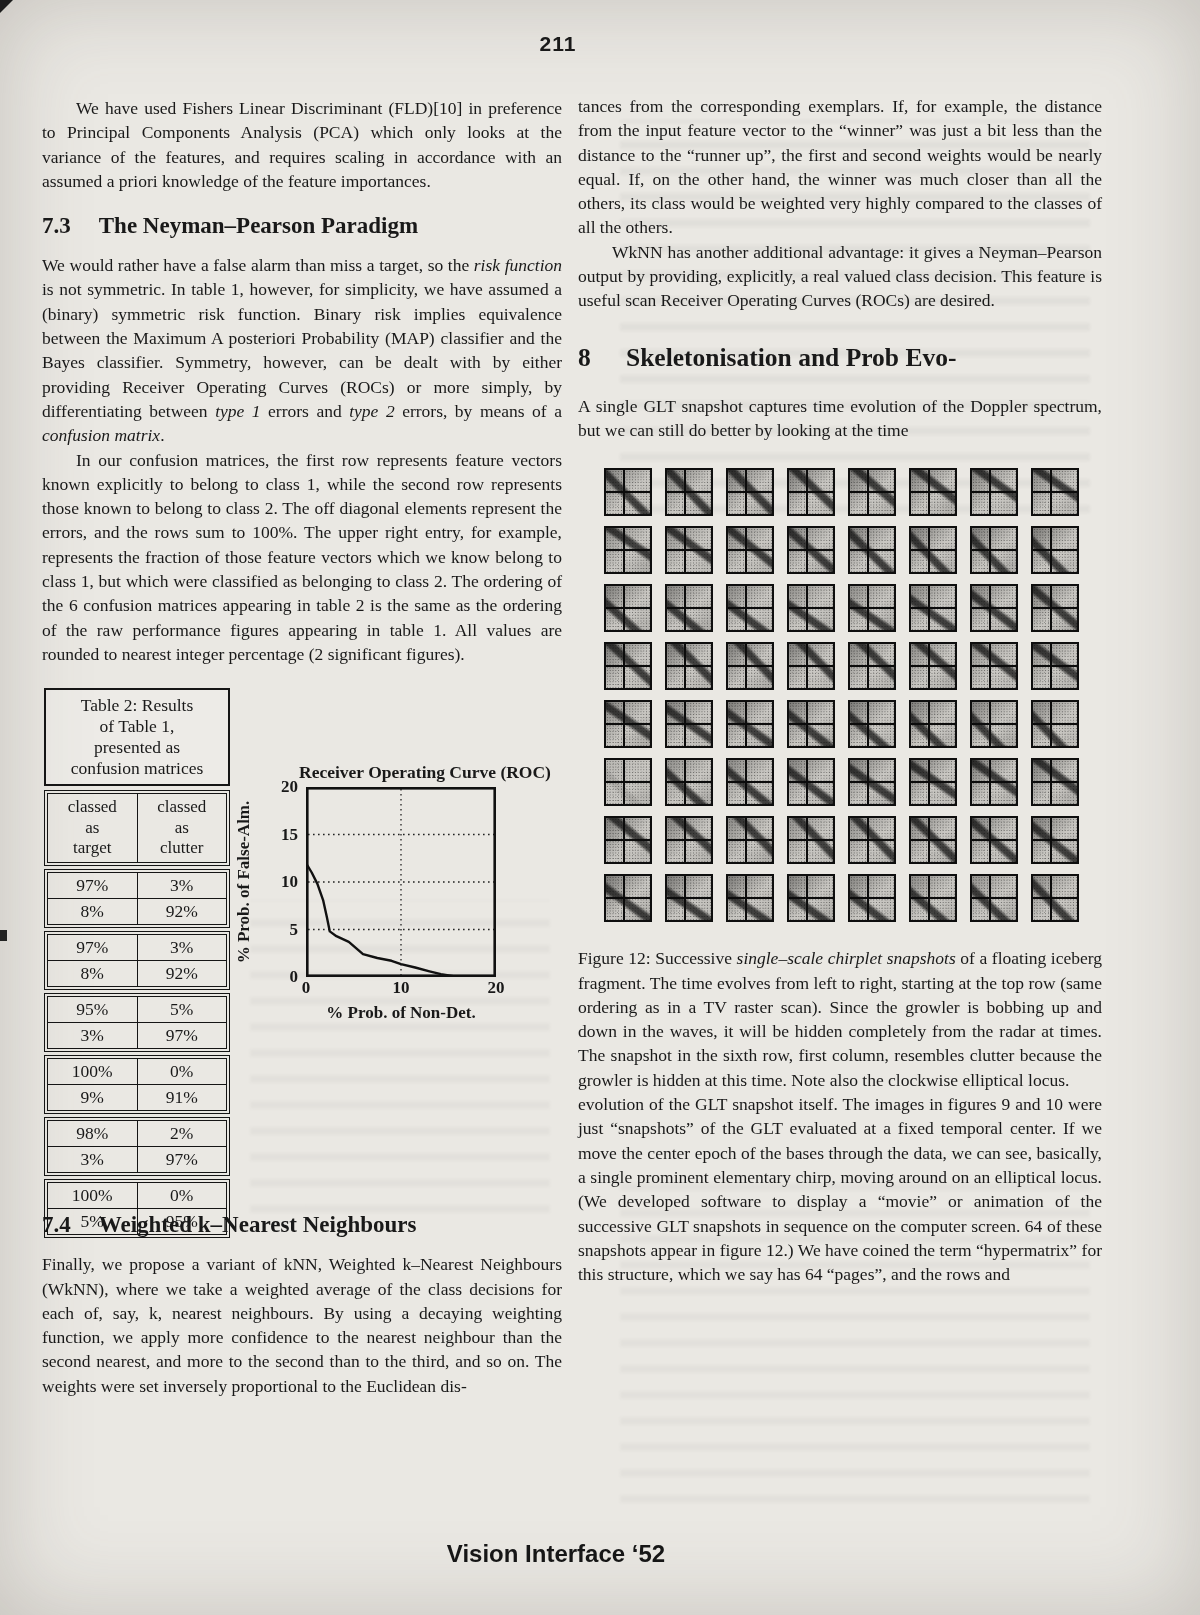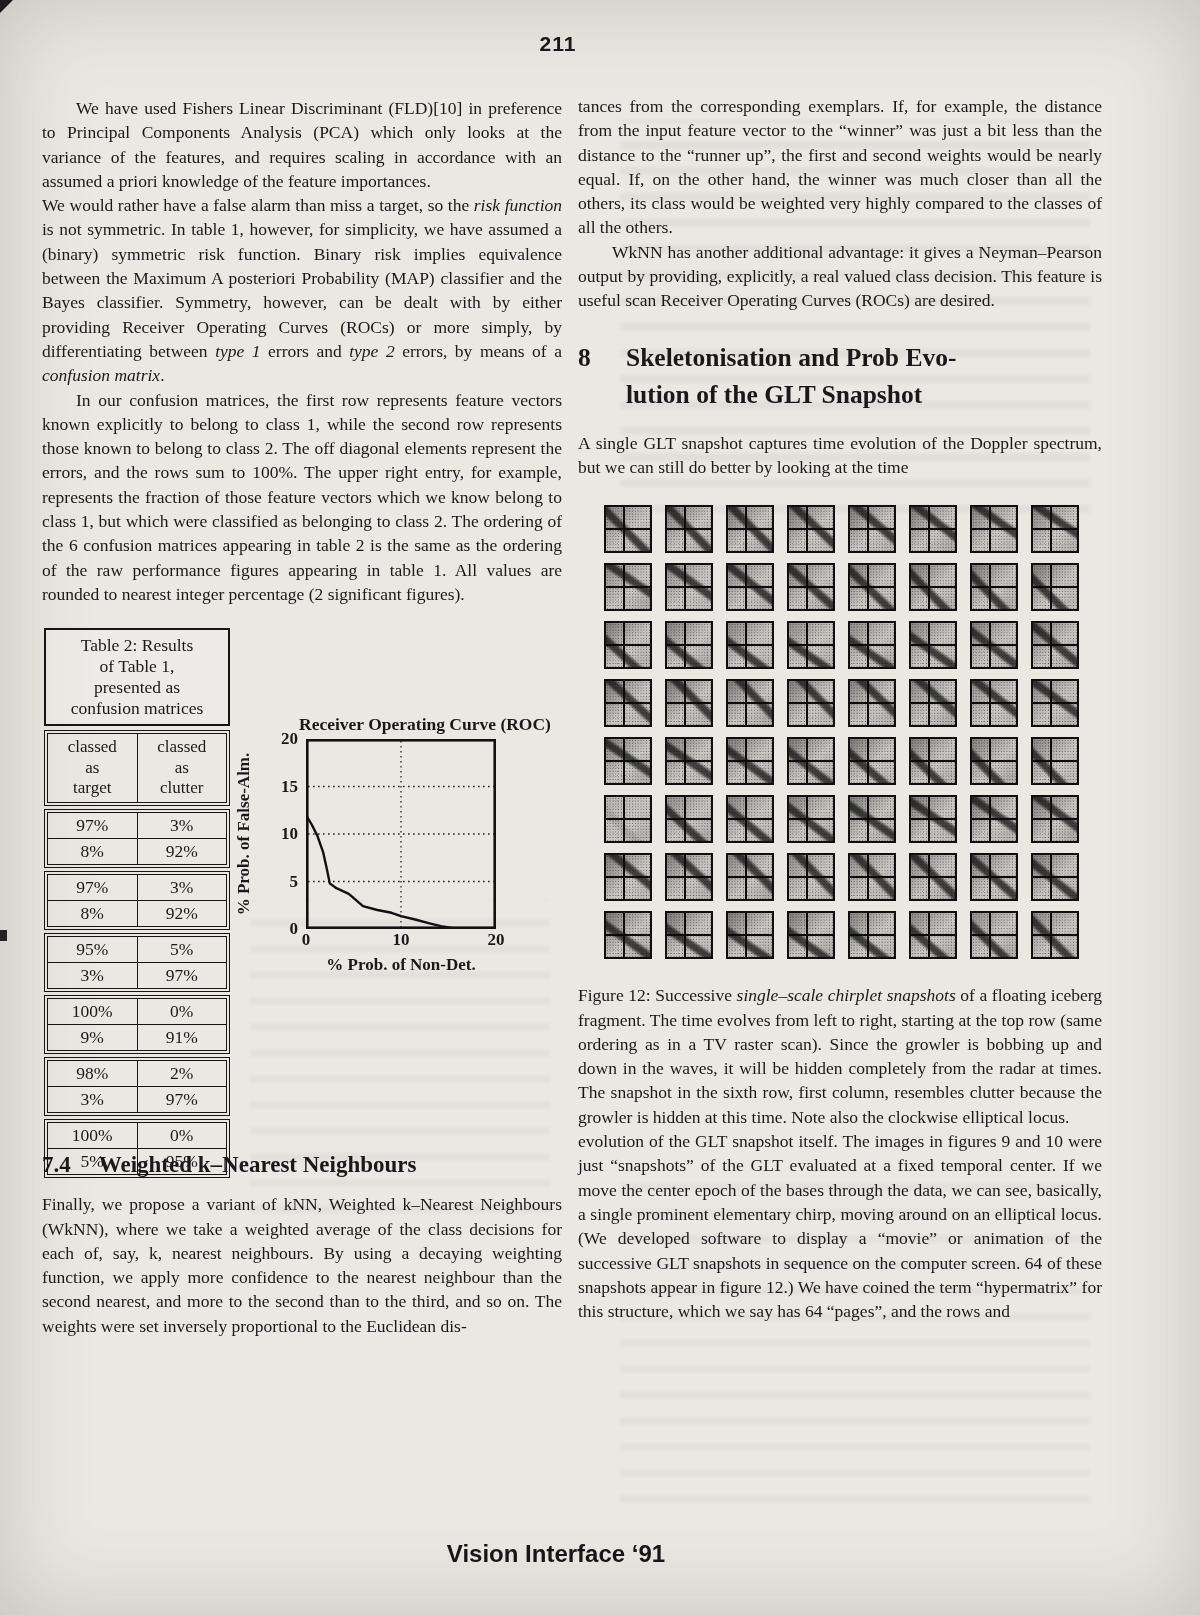--- a/index.html
+++ b/index.html
@@ -42,21 +42,21 @@
   .dbox{border:1.6px solid #151515;outline:1.6px solid #151515;outline-offset:2.5px;margin:7px 3px 0 3px;}
   .t-header{display:flex;}
   .t-hcell{flex:1;text-align:center;font-size:17px;line-height:20.5px;padding:3px 0;}
   .t-hcell + .t-hcell{border-left:1.6px solid #151515;}
   .matrix{margin-top:9px;}
   .m-row{display:flex;}
   .m-row + .m-row{border-top:1.6px solid #151515;}
   .m-cell{flex:1;text-align:center;font-size:17.5px;line-height:23px;padding:1px 0;}
   .m-cell + .m-cell{border-left:1.6px solid #151515;}
   
-  .roc{position:absolute;left:206px;top:86px;width:312px;}
+  .roc{position:absolute;left:206px;top:74px;width:312px;}
   .roc-title{font-size:17.5px;font-weight:bold;text-align:center;padding-left:42px;margin-bottom:4px;}
   .roc-body{position:relative;height:190px;margin-left:58px;}
   .roc-ylabel{position:absolute;left:-62px;top:95px;transform:translate(-50%,-50%) rotate(-90deg);
     transform-origin:center;font-size:17px;font-weight:bold;white-space:nowrap;}
   .roc-yticks{position:absolute;left:-34px;top:0;width:28px;height:190px;}
   .roc-yticks span{position:absolute;right:2px;font-size:17px;font-weight:bold;line-height:18px;}
   .roc-plot{position:absolute;left:0;top:0;}
   .roc-xticks{position:relative;margin-left:58px;height:24px;}
   .roc-xticks span{position:absolute;transform:translateX(-50%);font-size:17px;font-weight:bold;top:1px;}
   .roc-xlabel{margin-left:58px;width:190px;text-align:center;font-size:17px;font-weight:bold;margin-top:2px;}
@@ -83,20 +83,23 @@
   <div class="edge-dash"></div>
   <div class="ghost g1"></div>
   <div class="ghost g2"></div>
   <div class="ghost g3"></div>
 
   <div class="page-number">211</div>
 
   <div class="col left">
     <p class="body indent">We have used Fishers Linear Discriminant (FLD)[10] in preference to Principal Components Analysis (PCA) which only looks at the variance of the features, and requires scaling in accordance with an assumed a priori knowledge of the feature importances.</p>
 
+    <h2 class="hsec">
+      <span class="h-num">7.3</span><span>The Neyman–Pearson Paradigm</span>
+    </h2>
 
     <p class="body"><span>We would rather have a false alarm than miss a target, so the </span><em>risk function</em><span> is not symmetric.  In table 1, however, for simplicity, we have assumed a (binary) symmetric risk function.  Binary risk implies equivalence between the Maximum A posteriori Probability (MAP) classifier and the Bayes classifier.  Symmetry, however, can be dealt with by either providing Receiver Operating Curves (ROCs) or more simply, by differentiating between </span><em>type 1</em><span> errors and </span><em>type 2</em><span> errors, by means of a </span><em>confusion matrix</em><span>.</span></p>
     <p class="body indent">In our confusion matrices, the first row represents feature vectors known explicitly to belong to class 1, while the second row represents those known to belong to class 2. The off diagonal elements represent the errors, and the rows sum to 100%. The upper right entry, for example, represents the fraction of those feature vectors which we know belong to class 1, but which were classified as belonging to class 2. The ordering of the 6 confusion matrices appearing in table 2 is the same as the ordering of the raw performance figures appearing in table 1. All values are rounded to nearest integer percentage (2 significant figures).</p>
 
     <div class="table-chart-row">
       <div class="table2">
         <div class="t-caption">Table 2:  Results<br>of Table 1,<br>presented as<br>confusion matrices</div>
         <div class="t-header dbox">
           <div class="t-hcell">classed<br>as<br>target</div>
           <div class="t-hcell">classed<br>as<br>clutter</div>
@@ -201,21 +204,20 @@
     <p class="body">Finally, we propose a variant of kNN, Weighted k–Nearest Neighbours (WkNN), where we take a weighted average of the class decisions for each of, say, k, nearest neighbours.  By using a decaying weighting function, we apply more confidence to the nearest neighbour than the second nearest, and more to the second than to the third, and so on.  The weights were set inversely proportional to the Euclidean dis-</p>
   </div>
 
   <div class="col right">
     <p class="body">tances from the corresponding exemplars.  If, for example, the distance from the input feature vector to the “winner” was just a bit less than the distance to the “runner up”, the first and second weights would be nearly equal.  If, on the other hand, the winner was much closer than all the others, its class would be weighted very highly compared to the classes of all the others.</p>
     <p class="body indent">WkNN has another additional advantage: it gives a Neyman–Pearson output by providing, explicitly, a real valued class decision.  This feature is useful scan Receiver Operating Curves (ROCs) are desired.</p>
 
     <div class="hsec8">
       <span class="h-num8">8</span>
       <span>Skeletonisation and Prob Evo-</span><br>
-      <span>lution of the GLT Snapshot</span>
     </div>
 
     <p class="body">A single GLT snapshot captures time evolution of the Doppler spectrum, but we can still do better by looking at the time</p>
 
     <div class="hypermatrix" id="hypermatrix">
         <div class="hm-cell">
           <div class="hm-tex"></div>
           <div class="hm-shade" style="background: linear-gradient(135deg, rgba(0, 0, 0, 0.37), rgba(0, 0, 0, 0.04) 55%, rgba(0, 0, 0, 0.1));"></div>
           <div class="hm-streak" style="left: 58.4221%; top: 68.1574%; transform: translate(-50%, -50%) rotate(45.1126deg); opacity: 0.85;"></div>
           <div class="hm-vline" style="left: 38%;"></div>
@@ -662,14 +664,14 @@
           <div class="hm-vline" style="left: 38%;"></div>
           <div class="hm-hline" style="top: 47%;"></div>
         </div>
       </div>
 
     <p class="fig-caption"><span>Figure 12:  Successive </span><em>single–scale chirplet snapshots</em><span> of a floating iceberg fragment.  The time evolves from left to right, starting at the top row (same ordering as in a TV raster scan).  Since the growler is bobbing up and down in the waves, it will be hidden completely from the radar at times.  The snapshot in the sixth row, first column, resembles clutter because the growler is hidden at this time.  Note also the clockwise elliptical locus.</span></p>
 
     <p class="body para-after-fig">evolution of the GLT snapshot itself.  The images in figures 9 and 10 were just “snapshots” of the GLT evaluated at a fixed temporal center.  If we move the center epoch of the bases through the data, we can see, basically, a single prominent elementary chirp, moving around on an elliptical locus.  (We developed software to display a “movie” or animation of the successive GLT snapshots in sequence on the computer screen.  64 of these snapshots appear in figure 12.)  We have coined the term “hypermatrix” for this structure, which we say has 64 “pages”, and the rows and</p>
   </div>
 
-  <div class="footer">Vision Interface ‘91</div>
+  <div class="footer">Vision Interface ‘52</div>
 </div>
 
 </body></html>

